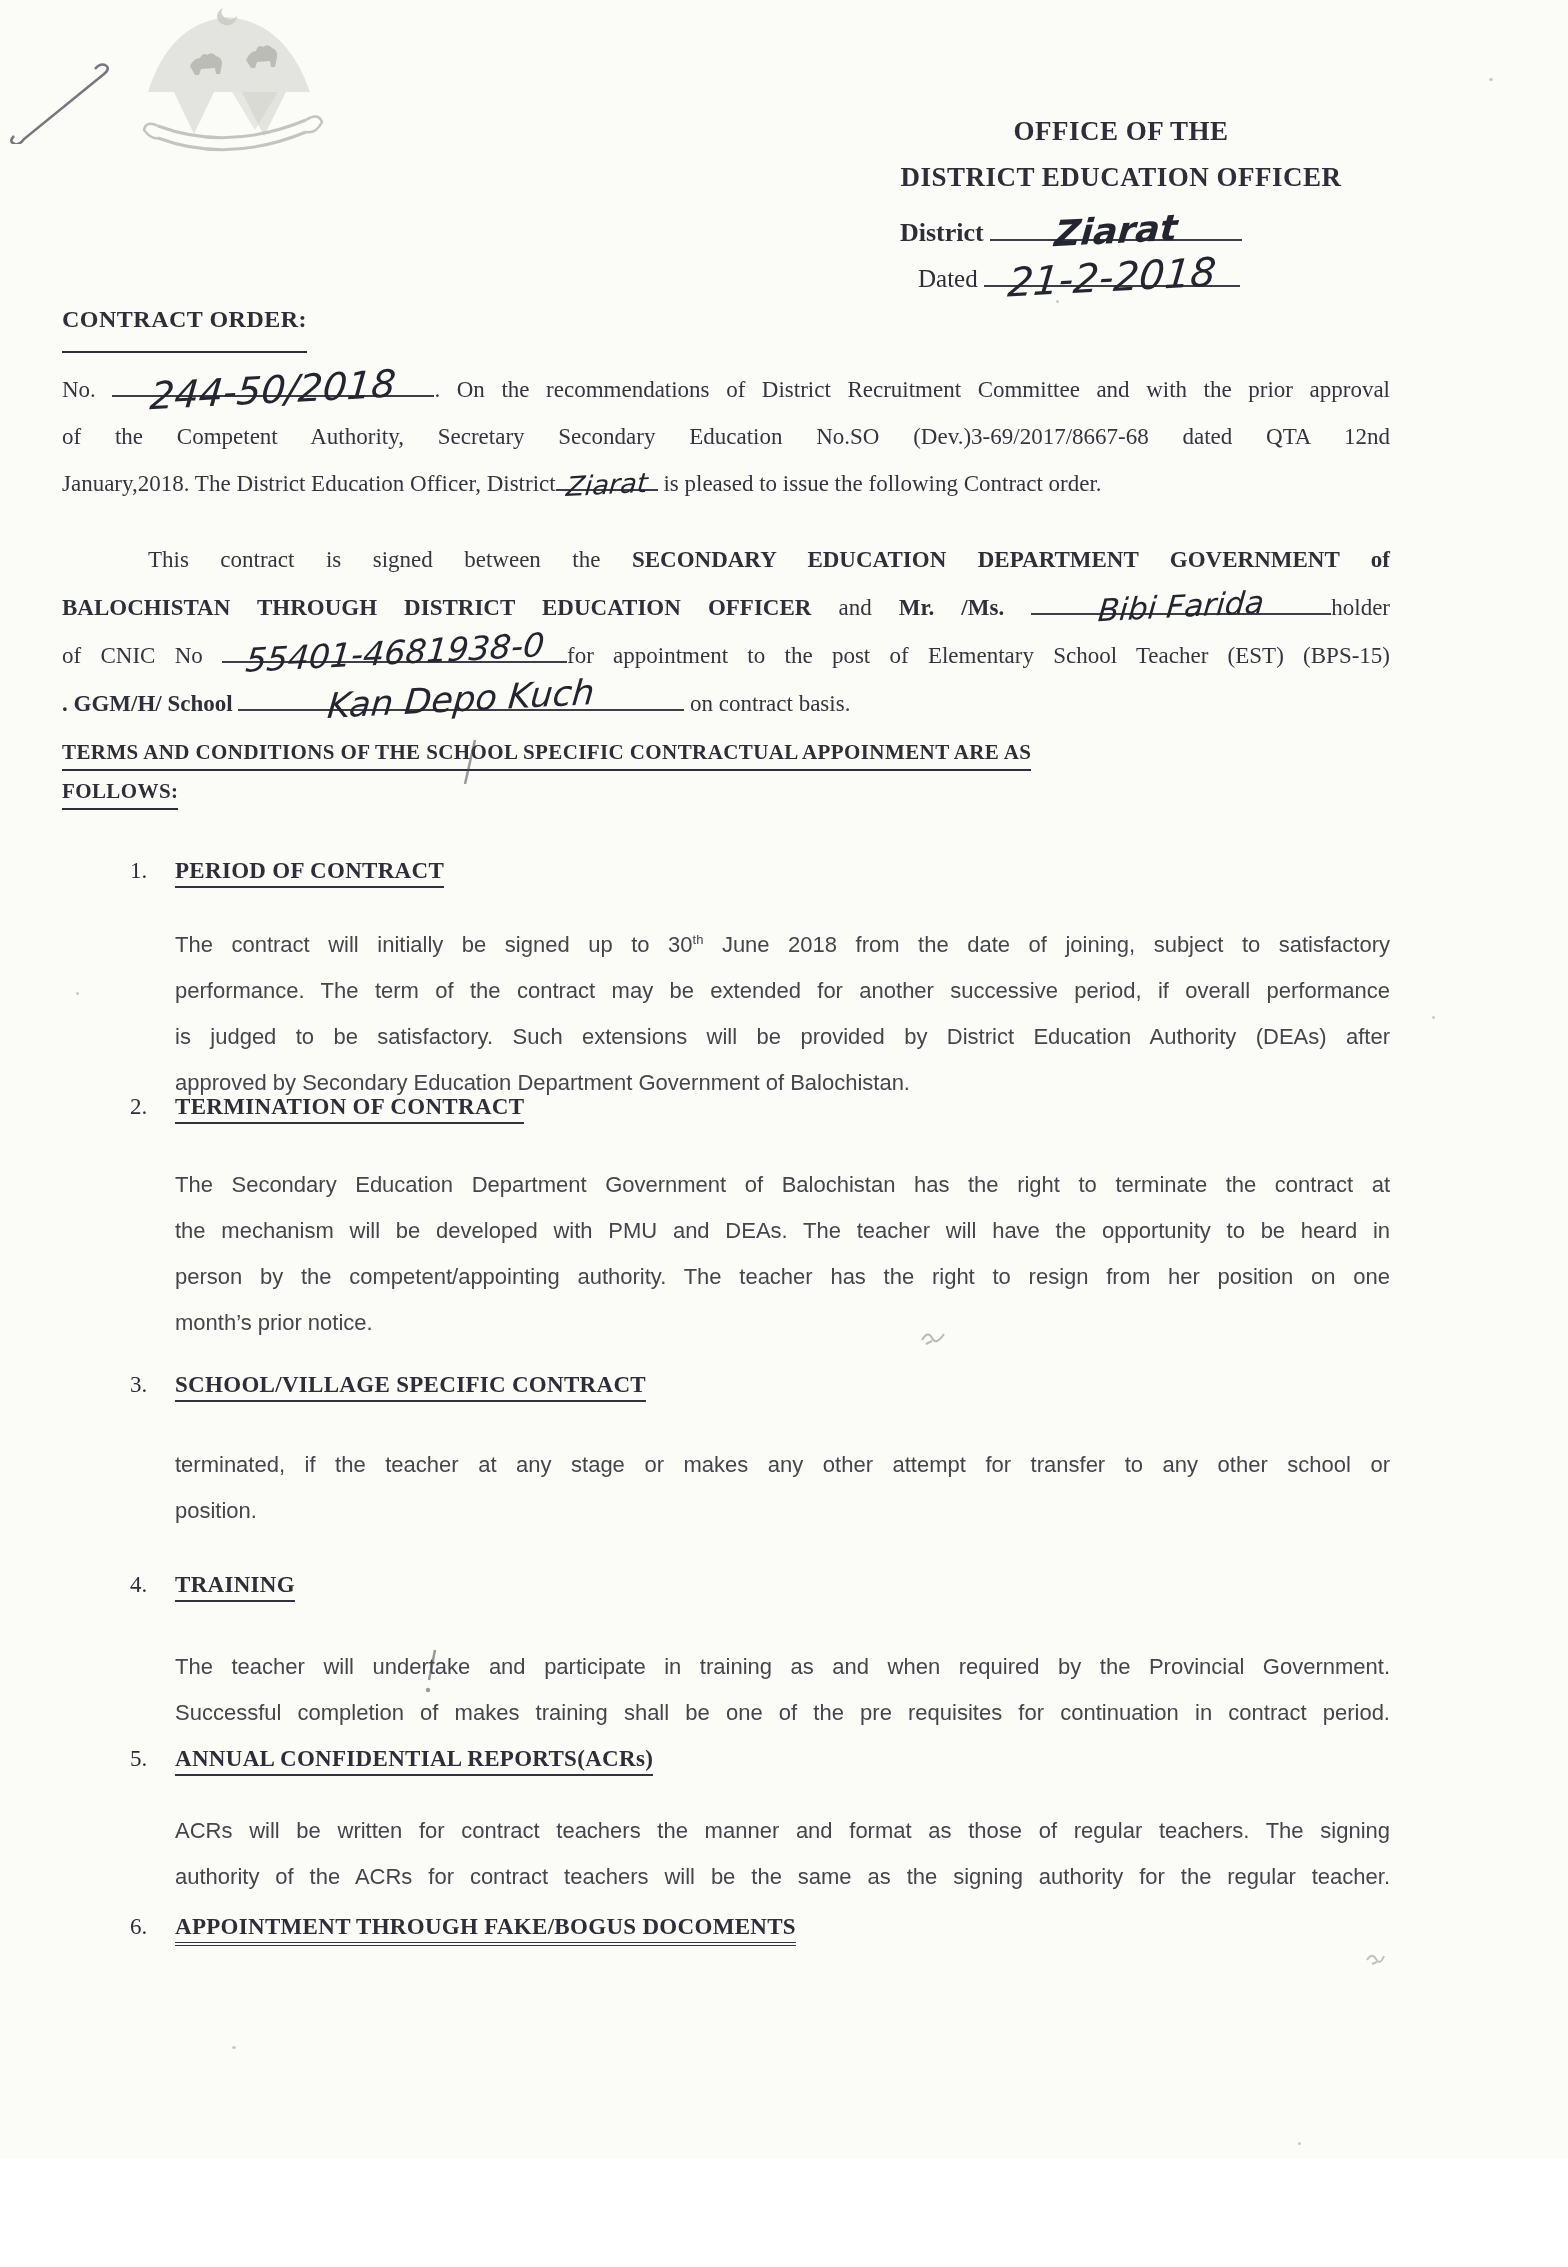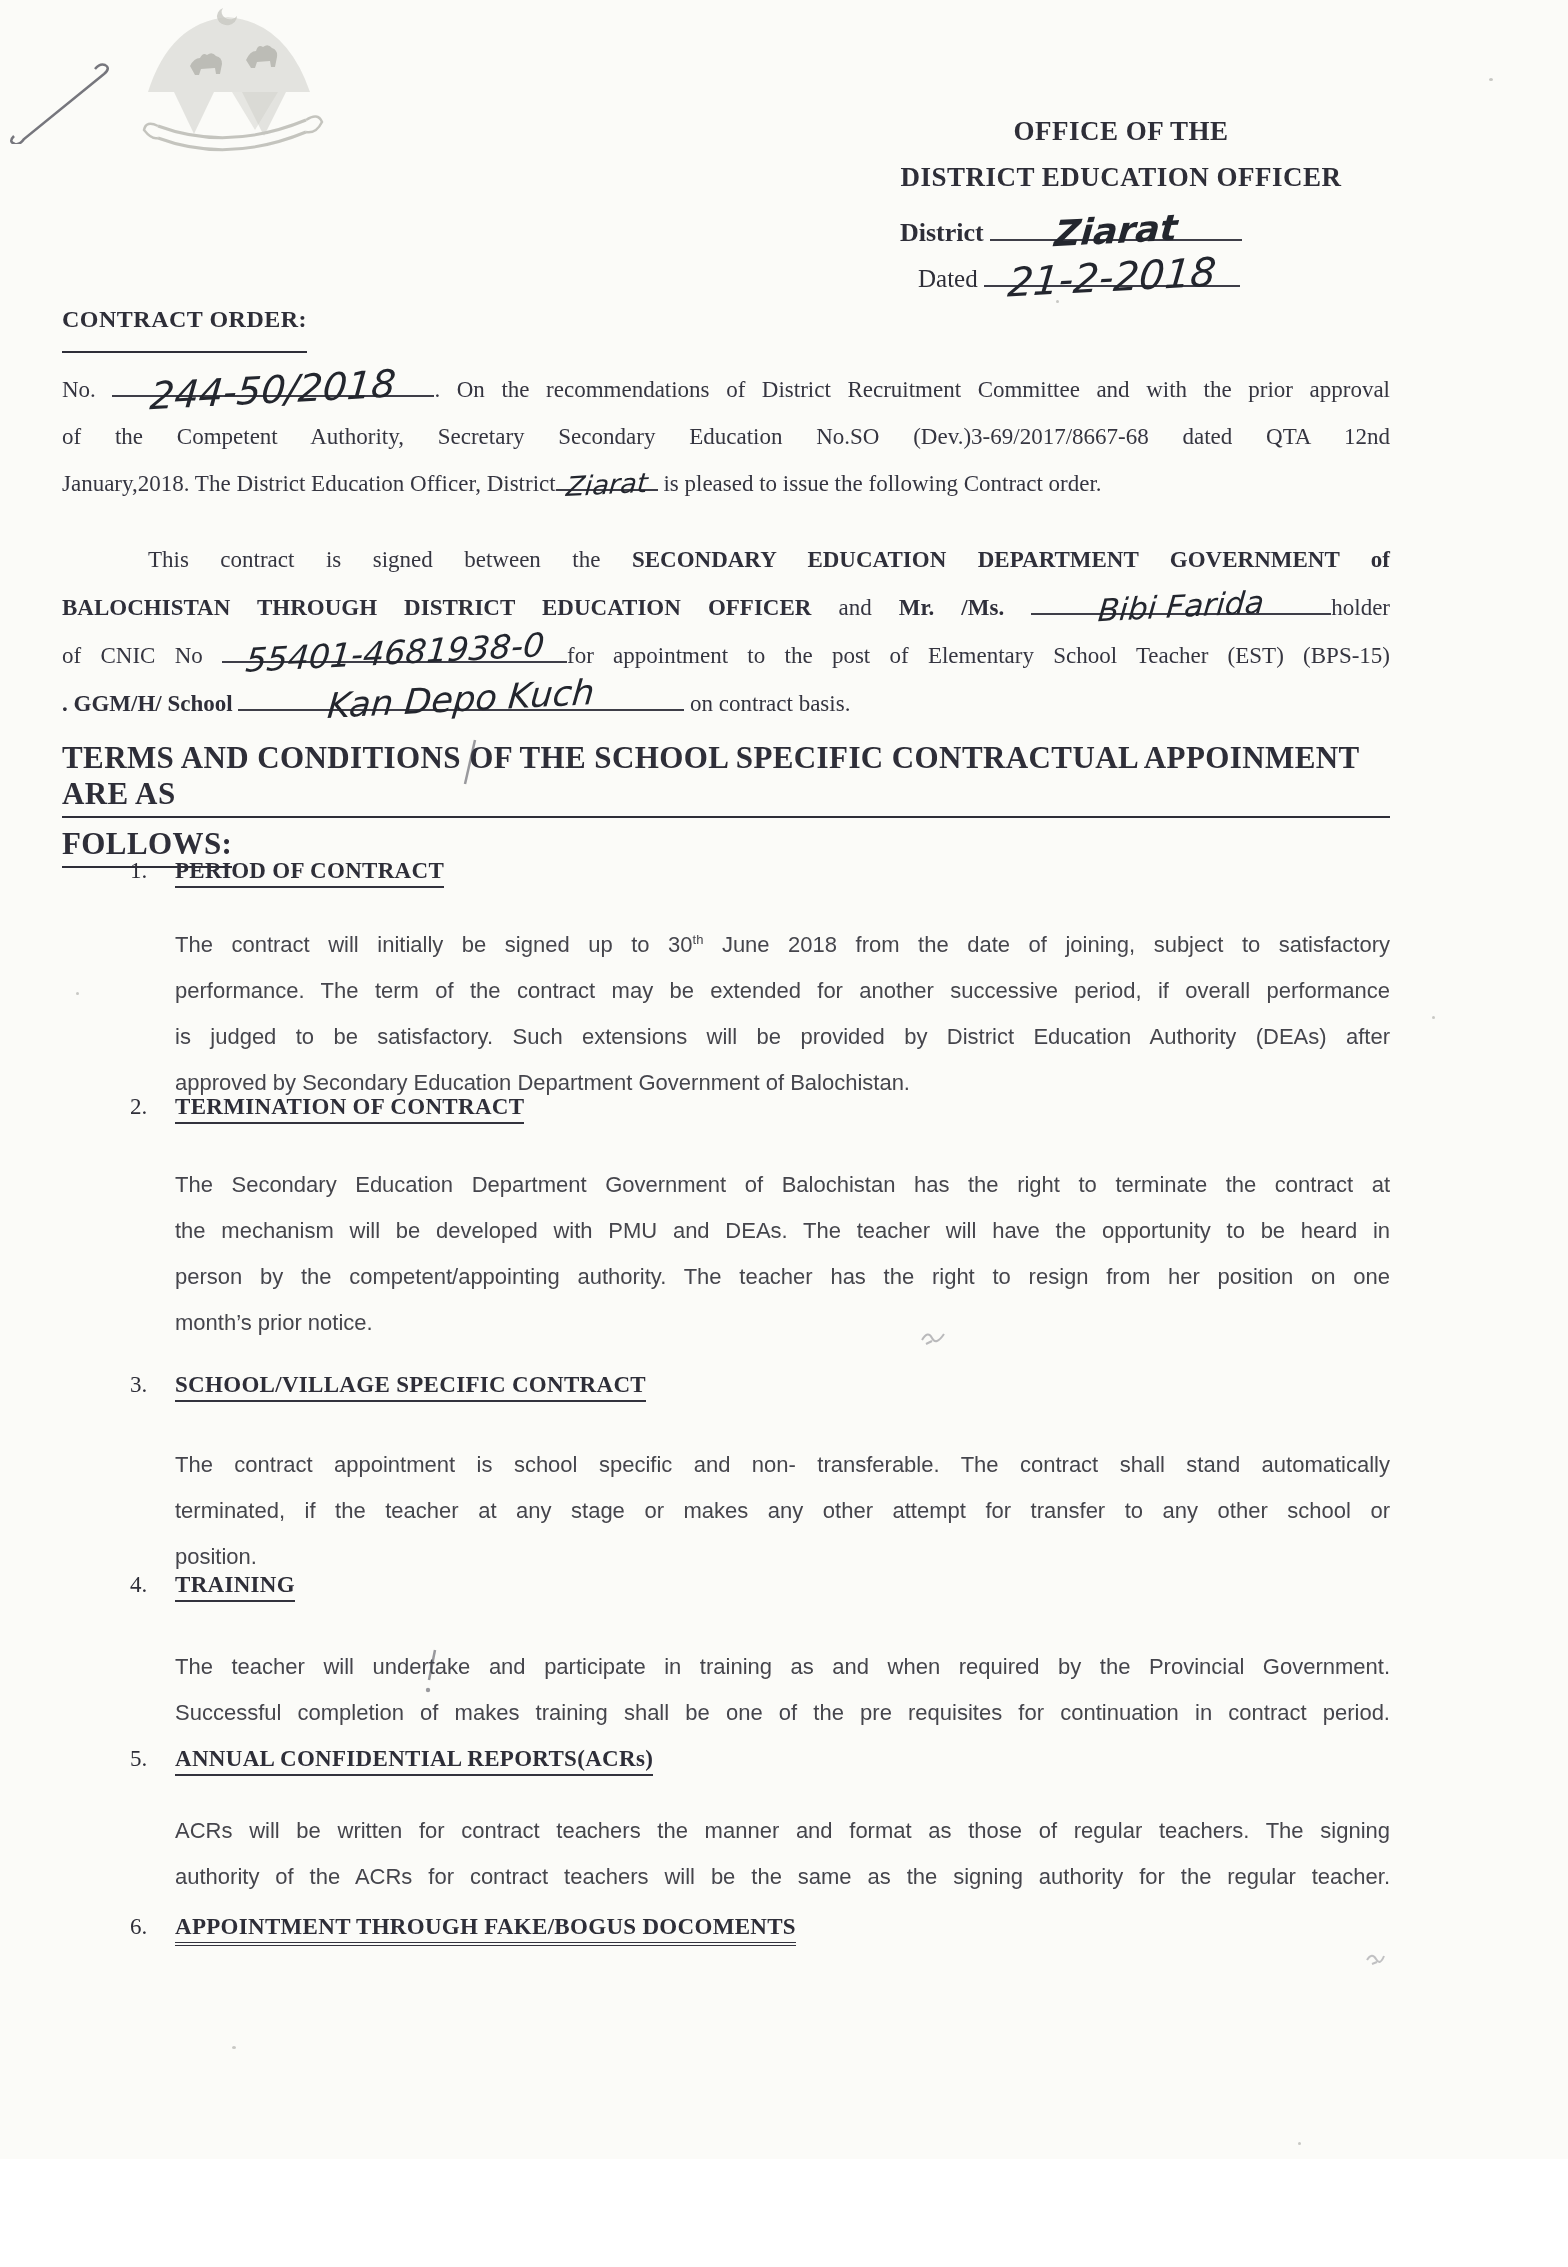--- a/index.html
+++ b/index.html
@@ -30,21 +30,21 @@
     font-family:"DejaVu Sans", sans-serif;font-style:italic;
     color:#23262e;white-space:nowrap;line-height:1;
   }
   
   .co-heading{position:absolute;left:62px;top:306px;font-size:24px;font-weight:bold;letter-spacing:.5px;color:#2e2e38;border-bottom:2px solid #2e2e38;padding-bottom:18px;}
   .para{position:absolute;left:62px;width:1328px;font-size:23px;line-height:47px;color:#353540;}
   .para .ln{white-space:normal;}
   .j{text-align:justify;text-align-last:justify;}
   .indent{padding-left:86px;}
   b{color:#2f2f3a;}
-  .terms{position:absolute;left:62px;top:740px;width:1328px;font-size:31px;font-weight:bold;letter-spacing:.4px;color:#2e2e38;}
+  .terms{position:absolute;left:62px;top:740px;width:1328px;font-size:21px;font-weight:bold;letter-spacing:.4px;color:#2e2e38;}
   .terms .tline{display:inline-block;border-bottom:2px solid #2e2e38;padding-bottom:4px;}
   .terms .tline2{margin-top:8px;}
   
   .section{position:absolute;left:130px;width:1260px;}
   .sec-head{font-size:23px;color:#2e2e38;}
   .sec-num{display:inline-block;width:45px;font-weight:normal;}
   .sec-title{font-weight:bold;letter-spacing:.3px;border-bottom:2px solid #33333d;padding-bottom:3px;}
   .sec-title.heavy{border-bottom:4px double #33333d;}
   .sec-body{
     margin:38px 0 0 45px;width:1215px;
@@ -168,21 +168,20 @@
       <div class="j">person by the competent/appointing authority. The teacher has the right to resign from her position on one</div>
       <div class="last">month’s prior notice.</div>
     </div>
   </div>
 
   <div class="section" style="top:1372px;">
     <div class="sec-head">
       <span class="sec-num">3.</span><span class="sec-title">SCHOOL/VILLAGE SPECIFIC CONTRACT</span>
     </div>
     <div class="sec-body" style="margin-top:44px;">
-      <div class="j">The contract appointment is school specific and non- transferable. The contract shall stand automatically</div>
       <div class="j">terminated, if the teacher at any stage or makes any other attempt for transfer to any other school or</div>
       <div class="last">position.</div>
     </div>
   </div>
 
   <div class="section" style="top:1572px;">
     <div class="sec-head">
       <span class="sec-num">4.</span><span class="sec-title">TRAINING</span>
     </div>
     <div class="sec-body" style="margin-top:46px;">

